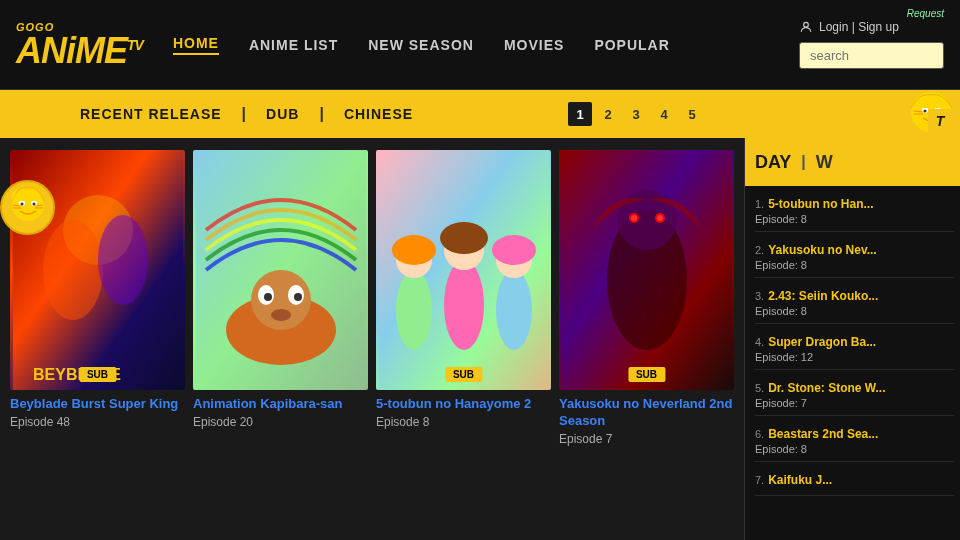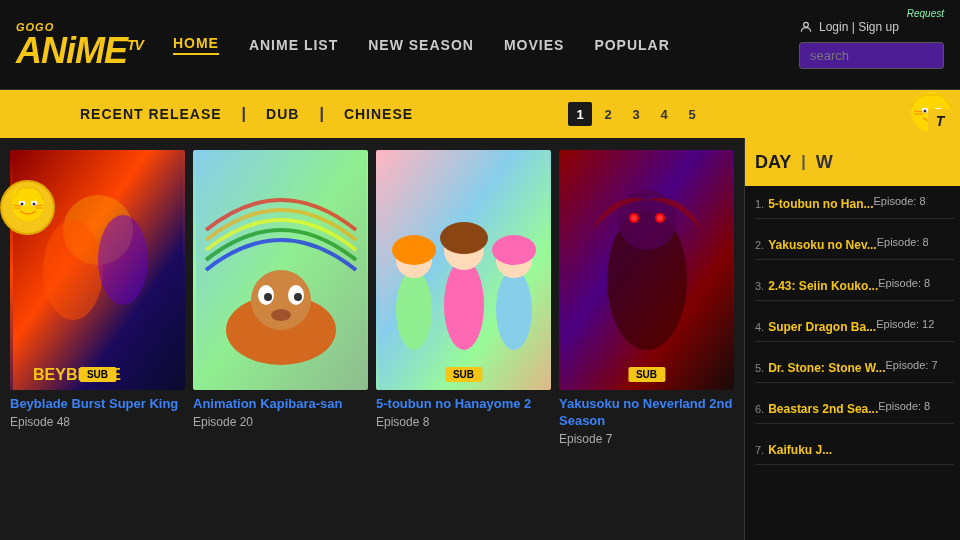--- a/index.html
+++ b/index.html
@@ -81,21 +81,21 @@
     }
     .login-area {
       display: flex;
       align-items: center;
       gap: 6px;
       font-size: 12px;
       color: #ccc;
       cursor: pointer;
     }
     .search-box {
-      background: #4c1d95;
+      background: #fef9c3;
       border: 1px solid #555;
       border-radius: 3px;
       padding: 5px 10px;
       color: #888;
       font-size: 13px;
       width: 145px;
     }
     .request-text {
       position: absolute;
       top: 8px;
@@ -276,22 +276,22 @@
     }
     .sidebar-tab.active {
       color: #1a1a1a;
     }
     .sidebar-list {
       padding: 8px 10px;
       overflow: hidden;
     }
     .sidebar-item {
       display: flex;
-      flex-direction: row;
-      margin-bottom: 16px;
+      flex-direction: column;
+      margin-bottom: 8px;
       padding-bottom: 6px;
       border-bottom: 1px solid #2a2a2a;
     }
     .sidebar-item-num {
       font-size: 11px;
       color: #888;
       margin-right: 4px;
     }
     .sidebar-item-title {
       color: #f5c518;

